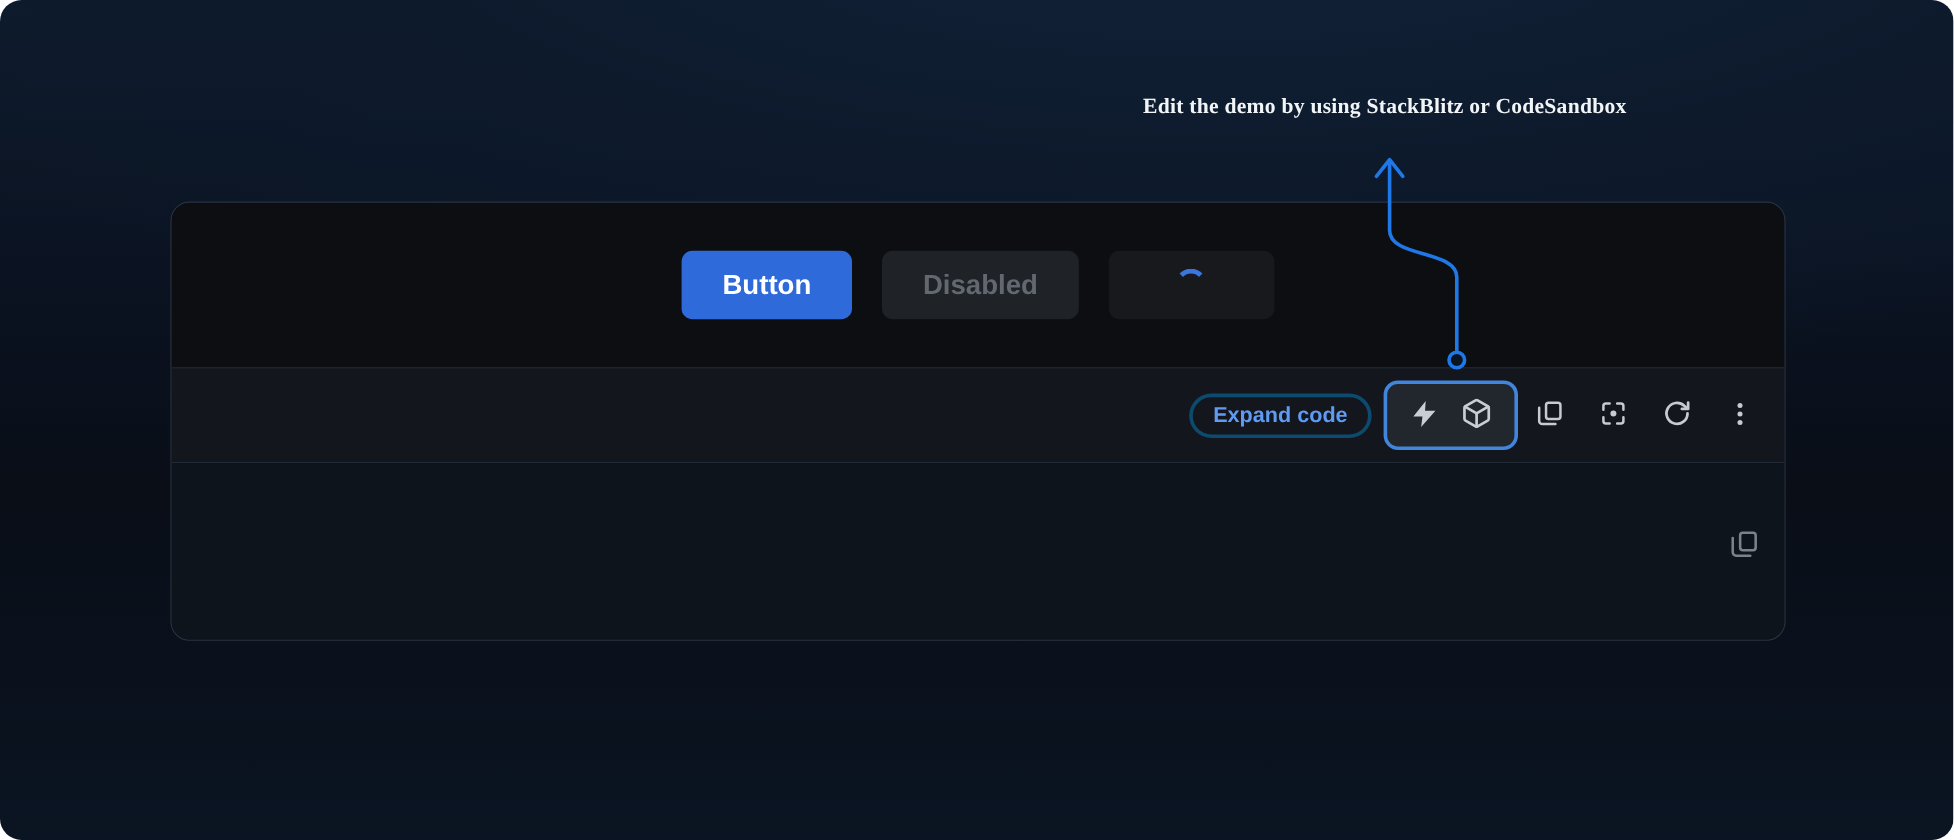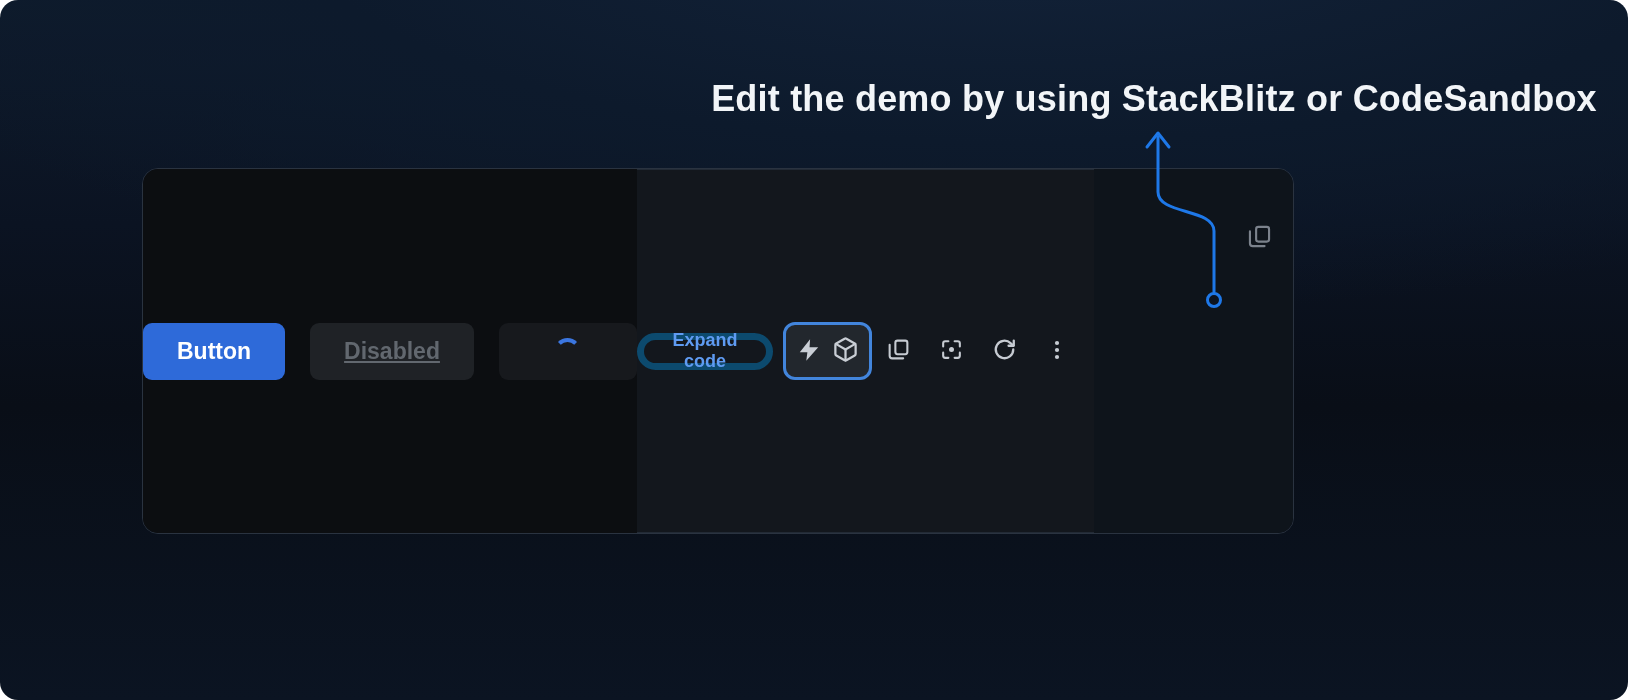--- a/index.html
+++ b/index.html
@@ -14,41 +14,42 @@
       radial-gradient(130% 95% at 62% -12%, #13233a 0%, #0d1a2c 34%, rgba(0,0,0,0) 60%),
       linear-gradient(180deg, #0e1b2c 0%, #0b1322 32%, #090e17 58%, #0b1422 100%);
     font-family:"Liberation Sans", sans-serif;
   }
 
   .annotation-title {
     position:absolute;
     top:78px; left:1154px;
     transform:translateX(-50%);
     white-space:nowrap;
-    font-size:36px; font-weight:700;
+    font-size:18px; font-weight:700;
     color:#f2f5f8;
     letter-spacing:0.2px;
+    font-family:Liberation Serif, serif;
   }
 
   .arrow-overlay {
     position:absolute; inset:0;
     width:1628px; height:700px;
     pointer-events:none;
     z-index:5;
   }
 
   
   .card {
     position:absolute;
     left:142px; top:168px;
-    width:1152px; height:366px;
+    width:1346px; height:366px;
     border:1px solid #2a3340;
     border-radius:16px;
     overflow:hidden;
-    display:flex; flex-direction:row;
+    display:flex; flex-direction:column;
     z-index:1;
   }
 
   .demo-area {
     flex:0 0 137px;
     background:#0c0e11;
     display:flex; align-items:center; justify-content:center;
     gap:25px;
   }
 
@@ -56,21 +57,21 @@
     height:57px;
     padding:0 34px;
     border:none; outline:none;
     border-radius:9px;
     font-family:"Liberation Sans", sans-serif;
     font-size:23px; font-weight:600;
     cursor:pointer;
     display:flex; align-items:center; justify-content:center;
   }
   .btn-primary { background:#2e6ad9; color:#ffffff; }
-  .btn-disabled { background:#1f2226; color:#62686f; cursor:default;text-decoration:underline; }
+  .btn-disabled { background:#1f2226; color:#62686f; cursor:default; }
   .btn-loading { background:#17191d; width:138px; padding:0; }
 
   .spinner {
     width:27px; height:27px;
     border:4px solid transparent;
     border-top-color:#3b76e0;
     border-radius:50%;
     animation:spin 1s linear infinite;
   }
   @keyframes spin { from{transform:rotate(-15deg)} to{transform:rotate(345deg)} }
@@ -81,21 +82,21 @@
     border-top:1px solid #222a35;
     border-bottom:1px solid #222a35;
     display:flex; align-items:center; justify-content:flex-end;
     padding-right:25px;
   }
 
   .expand-pill {
     height:37px;
     padding:0 17px;
     background:transparent;
-    border:7px solid #0c4a6e;
+    border:3px solid #0c4a6e;
     border-radius:999px;
     color:#5f9bf2;
     font-family:"Liberation Sans", sans-serif;
     font-size:18px; font-weight:600;
     display:flex; align-items:center;
     cursor:pointer;
     margin-right:10px;
   }
 
   .sandbox-group {

